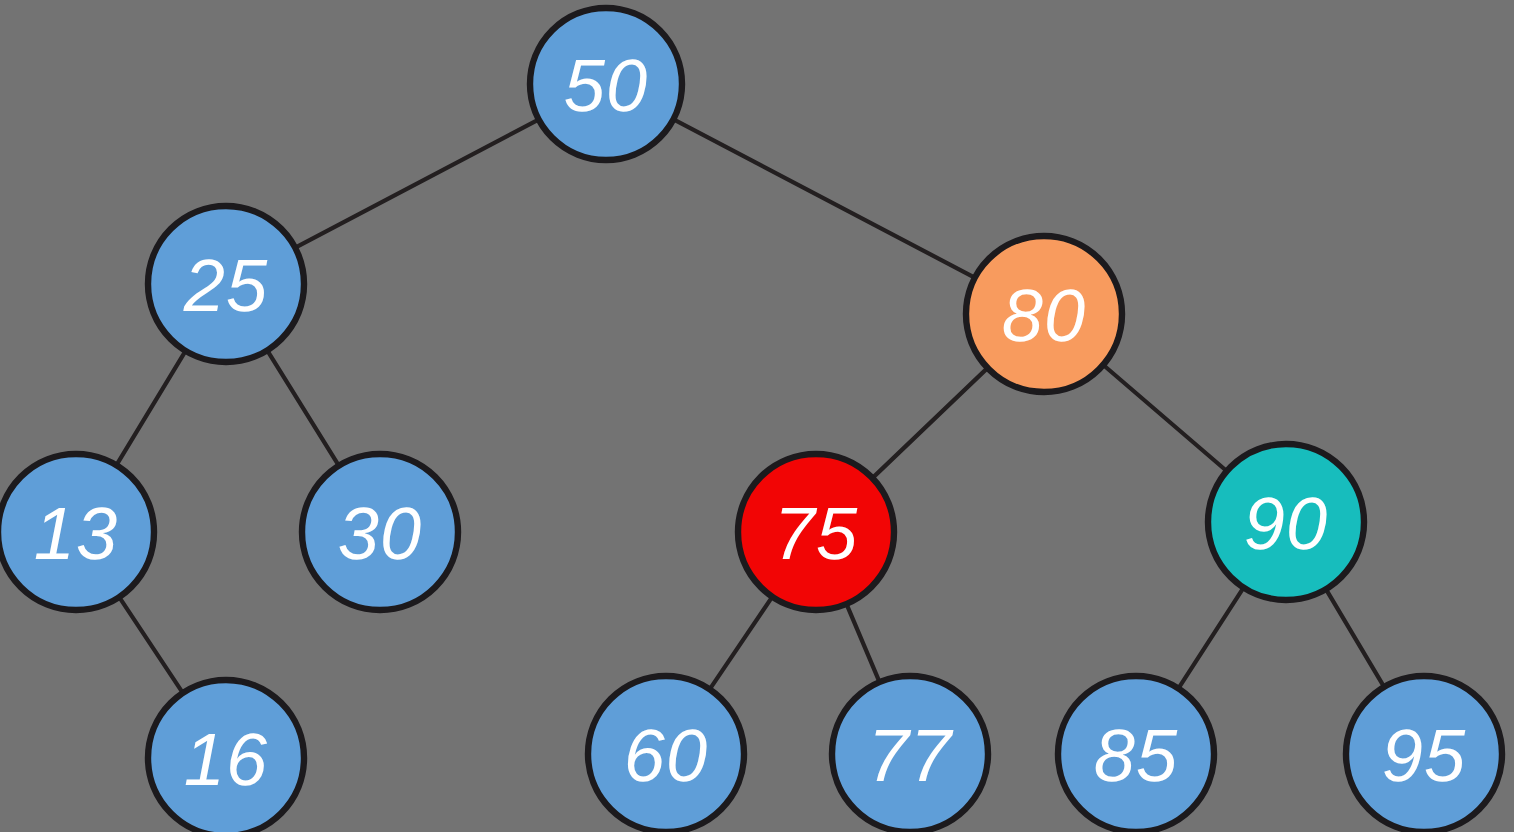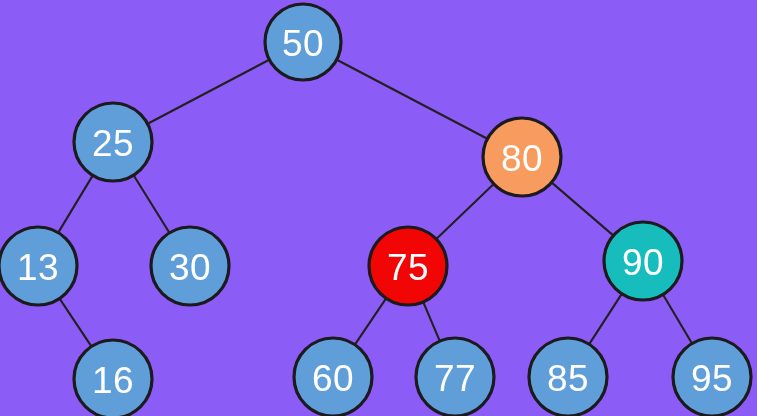--- a/index.html
+++ b/index.html
@@ -8,22 +8,23 @@
     padding: 0;
     background: #ffffff;
   }
   body {
     font-family: "Liberation Sans", sans-serif;
   }
   #canvas {
     position: relative;
     width: 757px;
     height: 416px;
-    background: #8b5cf6;
+    background: #737373;
     overflow: hidden;
+    font-style: italic;
   }
   #tree-svg {
     position: absolute;
     left: 0;
     top: 0;
     width: 757px;
     height: 416px;
   }
   .edge-line {
     stroke: #231f20;

